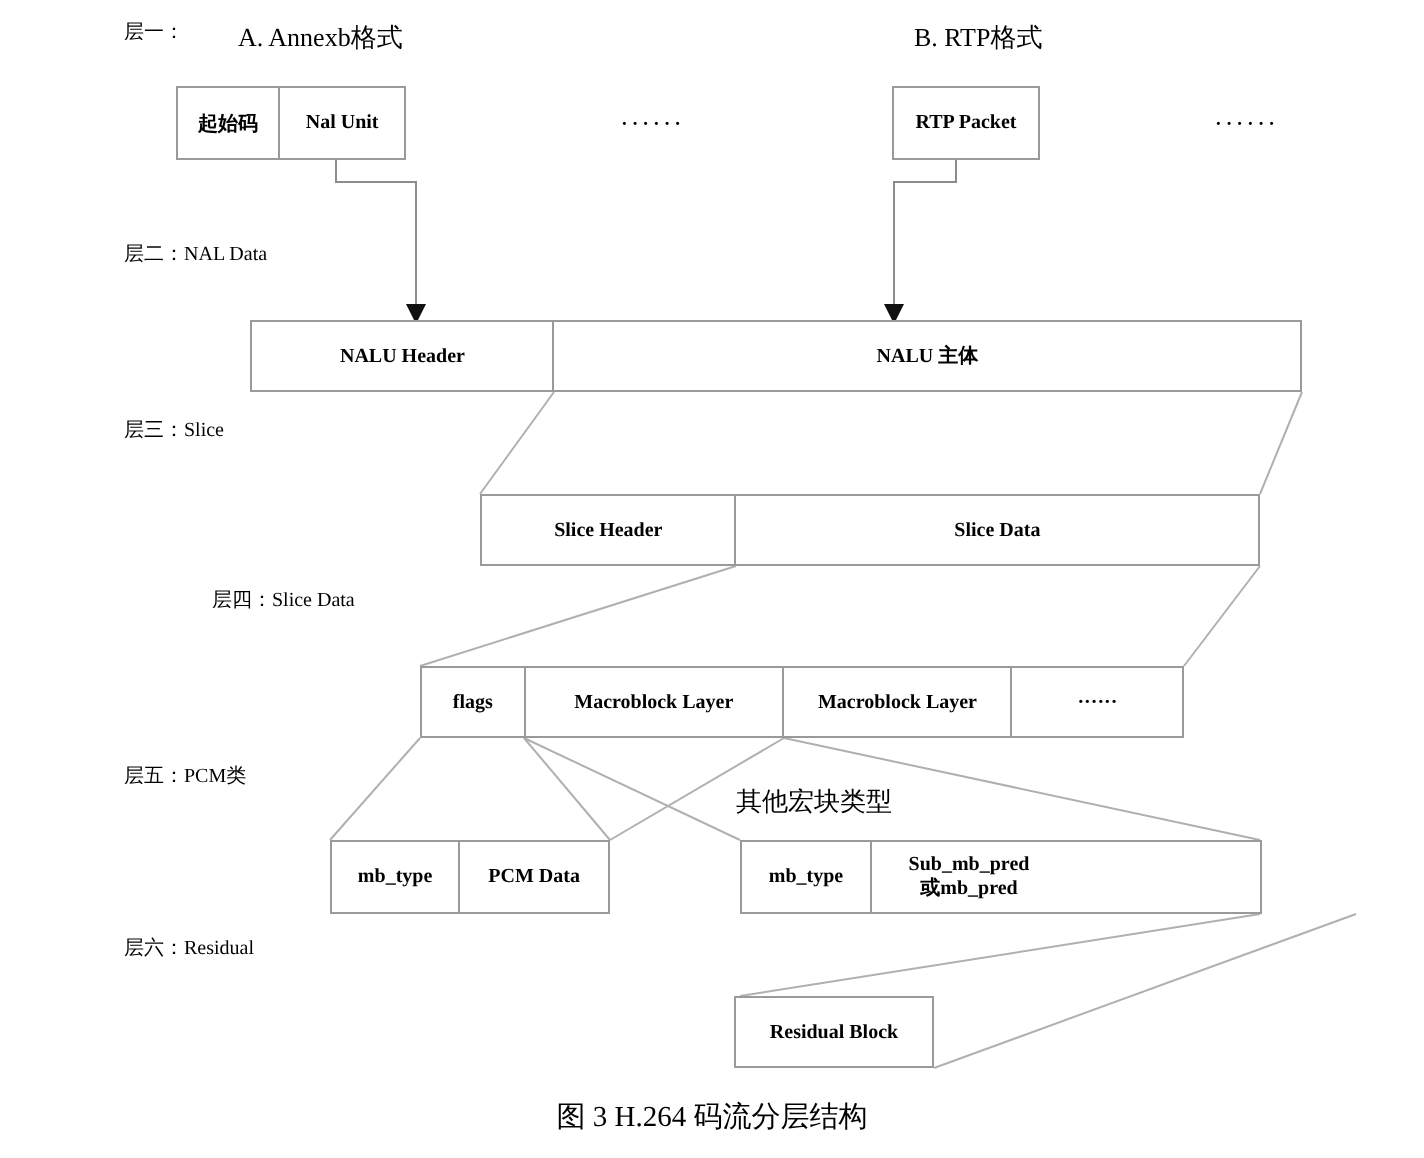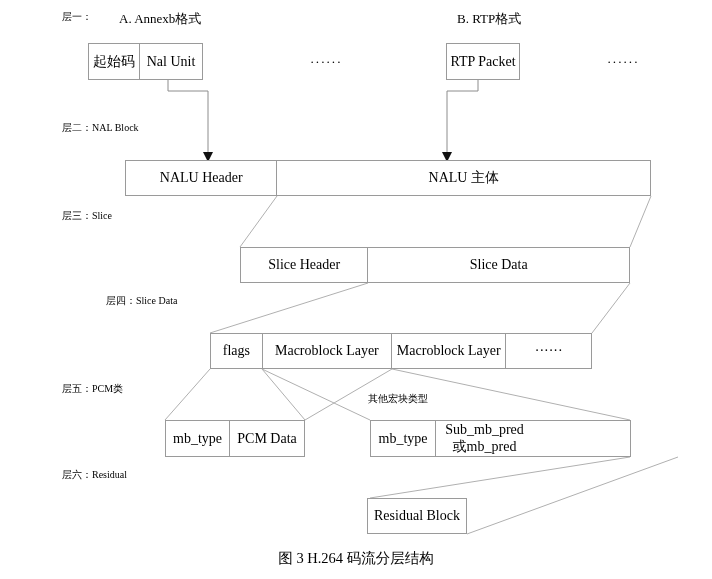--- a/index.html
+++ b/index.html
@@ -11,33 +11,34 @@
   #stage{position:absolute;inset:0;width:712px;height:579px;}
   svg.links{position:absolute;left:0;top:0;width:712px;height:579px;pointer-events:none;}
 
   .layer-label{
     position:absolute;font-size:10px;line-height:1;color:#000;white-space:nowrap;
   }
   .group-title{
     position:absolute;font-size:13px;line-height:1;color:#000;white-space:nowrap;
   }
   .note{
-    position:absolute;font-size:10px;line-height:1;color:#000;white-space:nowrap;
+    position:absolute;font-size:13px;line-height:1;color:#000;white-space:nowrap;
   }
   .dots{
     position:absolute;font-size:13px;letter-spacing:1px;color:#000;white-space:nowrap;
   }
   .row{
     position:absolute;display:flex;box-sizing:border-box;
     border:1px solid #9a9a9a;background:#fff;
   }
   .cell{
     box-sizing:border-box;display:flex;align-items:center;justify-content:center;
-    text-align:center;font-size:14px;color:#000;background:#fff;padding:0 2px;
+    text-align:center;font-size:10px;color:#000;background:#fff;padding:0 2px;
     border-right:1px solid #9a9a9a;
+    font-weight:bold;
   }
   .cell:last-child{border-right:none;}
   .cell.two-line{flex-direction:column;line-height:1.18;justify-content:center;}
   .caption{
     position:absolute;width:712px;left:0;text-align:center;
     font-size:14.5px;color:#000;
   }
 </style>
 </head>
 <body>
@@ -77,21 +78,21 @@
       <path d="M392,369 L630,420"></path>
     </g>
 
     <g stroke="#b0b0b0" stroke-width="1" fill="none">
       <path d="M630,457 L370,498"></path>
       <path d="M678,457 L467,534"></path>
     </g>
   </svg>
 
   <div class="layer-label" style="left:62px;top:12px;">层一：</div>
-  <div class="layer-label" style="left:62px;top:123px;">层二：NAL Block</div>
+  <div class="layer-label" style="left:62px;top:123px;">层二：NAL Data</div>
   <div class="layer-label" style="left:62px;top:211px;">层三：Slice</div>
   <div class="layer-label" style="left:62px;top:296px;margin-left:44px;">层四：Slice Data</div>
   <div class="layer-label" style="left:62px;top:384px;">层五：PCM类</div>
   <div class="layer-label" style="left:62px;top:470px;">层六：Residual</div>
 
   <div class="group-title" style="left:119px;top:12px;">A. Annexb格式</div>
   <div class="group-title" style="left:457px;top:12px;">B. RTP格式</div>
 
   <div class="row" style="left:88px;top:43px;width:115px;height:37px;">
     <div class="cell" style="width:52px;">起始码</div>

